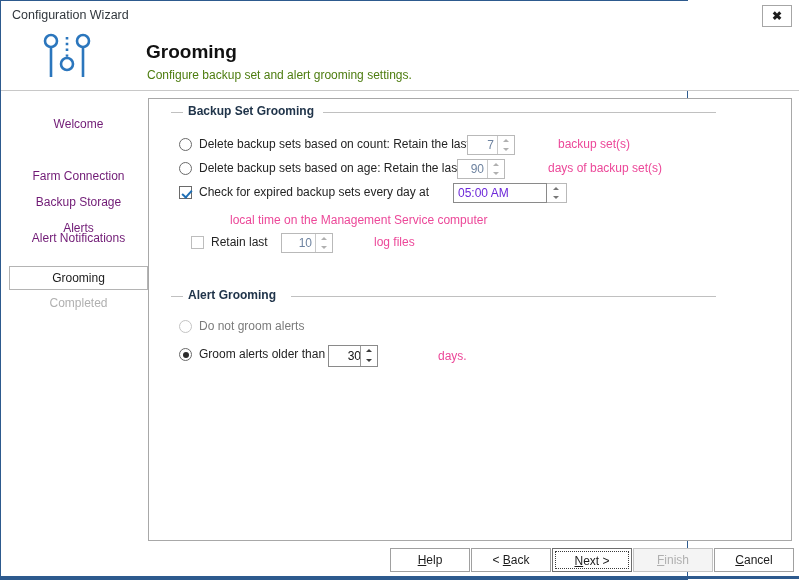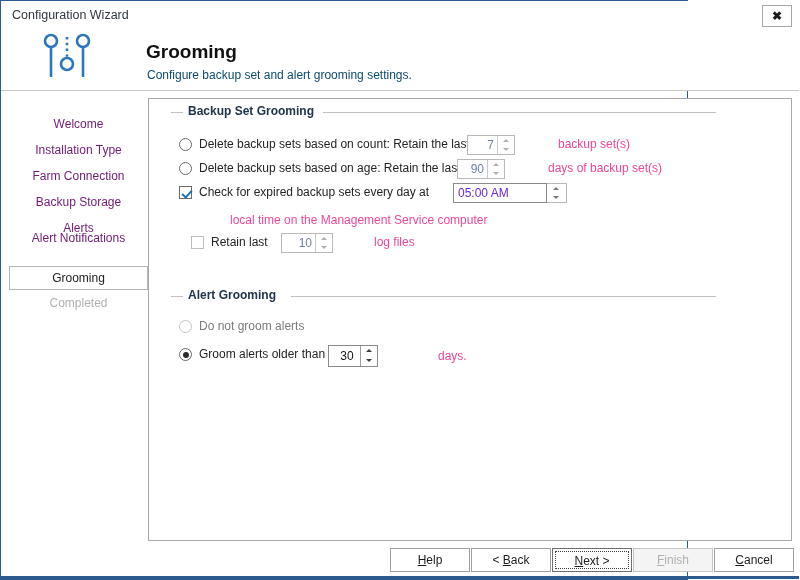--- a/index.html
+++ b/index.html
@@ -89,21 +89,21 @@
     font-size: 19px;
     font-weight: bold;
     color: #111111;
     letter-spacing: 0px;
     white-space: nowrap;
   }
   #page-subtitle {
     position: absolute;
     left: 146px; top: 67px;
     font-size: 12px;
-    color: #0c4a6e;
+    color: #4d7c0f;
     white-space: nowrap;
   }
 
   
   #sidebar {
     position: absolute;
     left: 0; top: 90px;
     width: 148px;
     height: 450px;
   }
@@ -259,21 +259,21 @@
     padding-right: 4px;
     font-size: 12px;
     color: #6e83a0;
     overflow: hidden;
   }
   .spin.enabled {
     border-color: #8a8a8a;
   }
   .spin.enabled .val {
     color: #121212;
-    text-align: center;
+    text-align: right;
     padding-left: 4px;
     padding-right: 0;
   }
   .spin .btns {
     position: absolute;
     right: 0; top: 0;
     width: 16px;
     height: 18px;
     border-left: 1px solid #c9c9c9;
     cursor: pointer;
@@ -433,21 +433,20 @@
     <line x1="41" y1="17" x2="41" y2="46" stroke="#2b76bd" stroke-width="2.6"></line>
     <line x1="25" y1="6" x2="25" y2="26" stroke="#2b76bd" stroke-width="2.6" stroke-dasharray="2.4 3.4"></line>
     <circle cx="25" cy="33" r="6" fill="#ffffff" stroke="#2b76bd" stroke-width="2.6"></circle>
   </svg>
 
   <div id="page-title">Grooming</div>
   <div id="page-subtitle">Configure backup set and alert grooming settings.</div>
 
   <div id="sidebar">
     <div class="nav-item" style="top:22px;">Welcome</div>
-    <div class="nav-item" style="top:48px;">Installation Type</div>
     <div class="nav-item" style="top:74px;">Farm Connection</div>
     <div class="nav-item" style="top:100px;">Backup Storage</div>
     <div class="nav-item" style="top:126px;">Alerts</div>
     <div class="nav-item" style="top:136px;">Alert Notifications</div>
     <div class="nav-item current" style="top:175px;">Grooming</div>
     <div class="nav-item disabled" style="top:201px;">Completed</div>
   </div>
 
   <div id="content-panel">
 

